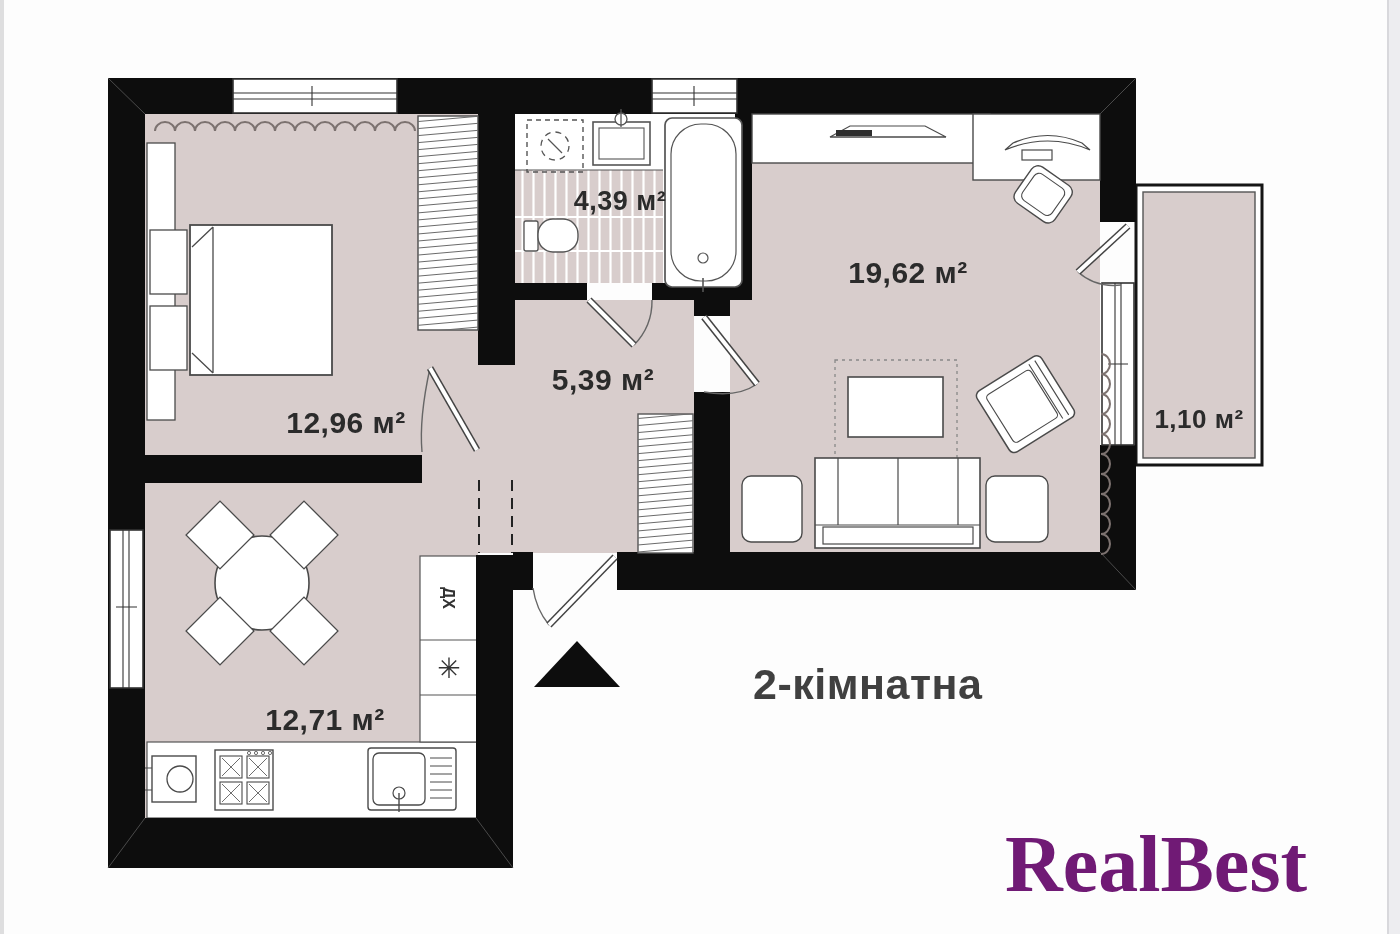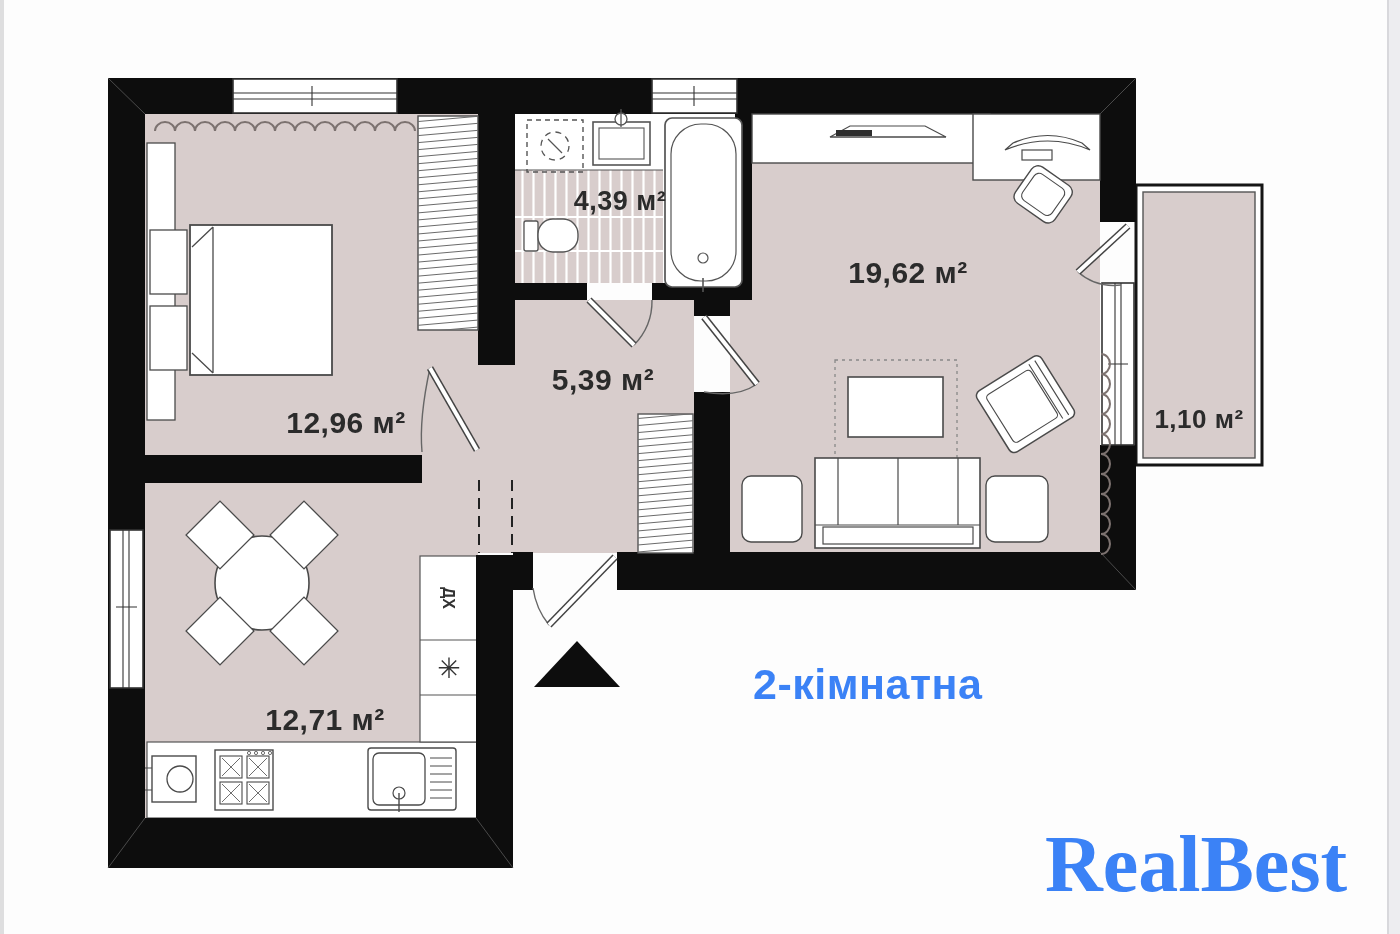--- a/index.html
+++ b/index.html
@@ -5,26 +5,26 @@
   html,body{margin:0;padding:0;background:#ffffff;}
   #canvas{
     position:relative;width:1400px;height:934px;background:#fdfdfd;
     font-family:"Liberation Sans",sans-serif;overflow:hidden;
   }
   #plan-svg{position:absolute;left:0;top:0;}
   .edge-left{position:absolute;left:0;top:0;width:4px;height:934px;background:#dededf;}
   .edge-right{position:absolute;right:0;top:0;width:11px;height:934px;background:#ededf0;border-left:2px solid #d8d8dc;}
   .area-label{font-weight:bold;fill:#2b2b2b;font-family:"Liberation Sans",sans-serif;letter-spacing:.5px;}
   .title-block{
-    position:absolute;left:753px;top:658px;color:#3b82f6;font-weight:bold;
+    position:absolute;left:753px;top:658px;color:#404040;font-weight:bold;
     font-size:43px;line-height:52px;letter-spacing:.5px;
   }
   .logo{
-    position:absolute;left:1005px;top:822px;color:#3b82f6;
-    font-family:"Liberation Serif",serif;font-weight:bold;font-size:80px;line-height:84px;margin-left:40px;
+    position:absolute;left:1005px;top:822px;color:#701a75;
+    font-family:"Liberation Serif",serif;font-weight:bold;font-size:80px;line-height:84px;
   }
 </style>
 </head>
 <body>
 
 <div id="canvas">
 
   <svg id="plan-svg" width="1400" height="934" viewBox="0 0 1400 934">
     <defs>
       <pattern id="hatch" width="10" height="7" patternUnits="userSpaceOnUse" patternTransform="rotate(-5)">

